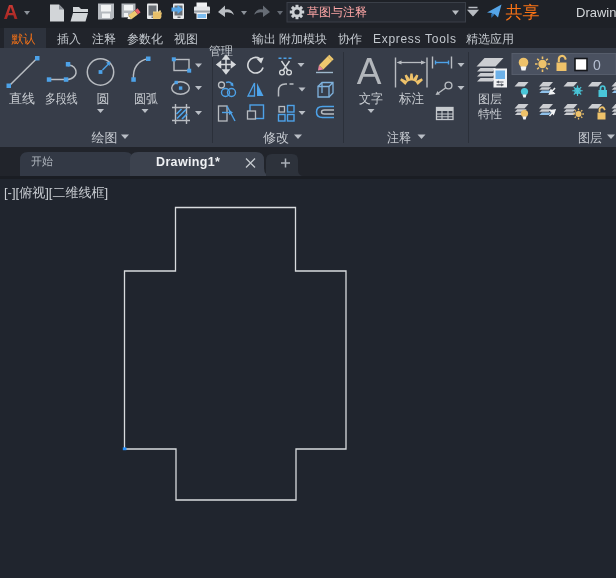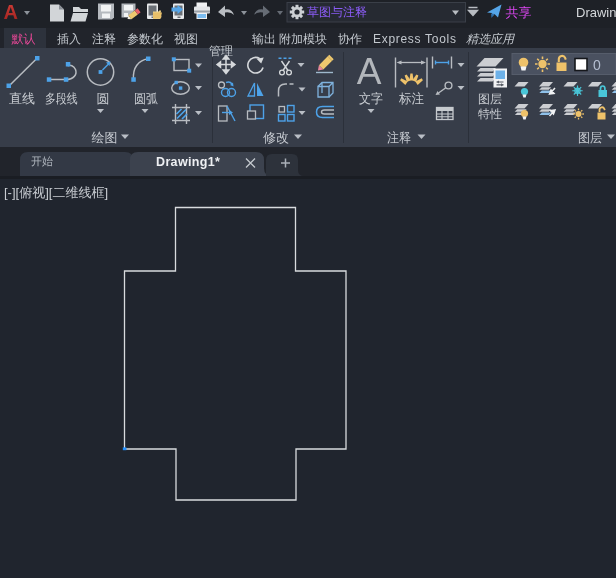--- a/index.html
+++ b/index.html
@@ -7,21 +7,21 @@
 .titlebar{left:0;top:0;width:616px;height:28px;background:#1e2127;}
 .tabrow{left:0;top:28px;width:616px;height:20px;background:#21242b;}
 .activetab{left:4px;top:27.5px;width:42px;height:20.5px;background:#2d323c;}
 .ribbon{left:0;top:48px;width:616px;height:99px;background:#373d49;}
 .sep{top:52px;width:1px;height:91px;background:#2b303a;}
 .filetabs{left:0;top:147px;width:616px;height:29px;background:#21242b;}
 .strip{left:0;top:176px;width:616px;height:3px;background:#1a1d23;}
 .canvas{left:0;top:179px;width:616px;height:399px;background:#20252e;}
 .t{position:absolute;white-space:pre;}
 .rt{font-size:12px;color:#c3c8ce;line-height:14px;}
-.rtw{font-size:12px;color:#ec4899;line-height:14px;}
+.rtw{font-size:12px;color:#f97316;line-height:14px;}
 .pl{font-size:13px;color:#c6cad0;line-height:13.5px;}
 .il{font-size:13px;color:#c9cdd2;line-height:13.5px;}
 </style></head>
 <body>
 <div id="app">
 <div class="abs titlebar"></div>
 <div class="abs tabrow"></div>
 <div class="abs activetab"></div>
 <div class="abs ribbon"></div>
 <div class="abs sep" style="left:211.5px"></div>
@@ -320,35 +320,35 @@
  <path d="M607,134.5 l8,0 l-4,4.5 z" fill="#b9bec5"></path>
 </g>
 
 <g>
  <path d="M175.5,207.5 L295.5,207.5 L295.5,271 L346,271 L346,449 L296,449 L296,500 L176,500 L176,449 L124.5,449 L124.5,271 L175.5,271 Z" fill="none" stroke="#d8dbde" stroke-width="1.3"></path>
  <rect x="122.8" y="447.4" width="3.6" height="2.8" fill="#1f8fff"></rect>
 </g>
 
 </svg>
 
-<div class="t" style="left:307px;top:6px;font-size:12px;color:#8b5cf6;line-height:13px;">草图与注释</div>
-<div class="t" style="left:505.5px;top:5.5px;font-size:13px;color:#d946ef;line-height:14px;">共享</div>
+<div class="t" style="left:307px;top:6px;font-size:12px;color:#fca5a5;line-height:13px;">草图与注释</div>
+<div class="t" style="left:505.5px;top:5.5px;font-size:17px;color:#f97316;line-height:14px;">共享</div>
 <div class="t" style="left:576px;top:5.5px;font-size:13px;color:#d5d8db;line-height:14px;">Drawing1.dwg</div>
 
 <div class="t rtw" style="left:11.5px;top:31.5px;">默认</div>
 <div class="t rt" style="left:57px;top:31.5px;">插入</div>
 <div class="t rt" style="left:92px;top:31.5px;">注释</div>
 <div class="t rt" style="left:127px;top:31.5px;text-align:right;">参数化</div>
 <div class="t rt" style="left:174px;top:31.5px;text-align:right;">视图</div>
 <div class="t rt" style="left:209px;top:24px;margin-top:20px;">管理</div>
 <div class="t rt" style="left:244px;top:31.5px;margin-left:8px;">输出</div>
 <div class="t rt" style="left:279px;top:31.5px;">附加模块</div>
 <div class="t rt" style="left:338px;top:31.5px;">协作</div>
 <div class="t rt" style="left:373px;top:31.5px;letter-spacing:0.7px;">Express Tools</div>
-<div class="t rt" style="left:466px;top:31.5px;font-style:italic;">精选应用</div>
+<div class="t rt" style="left:466px;top:31.5px;">精选应用</div>
 
 <div class="t il" style="left:9px;top:92px;">直线</div>
 <div class="t il" style="left:45px;top:92px;transform:scaleX(0.84);transform-origin:0 0;">多段线</div>
 <div class="t il" style="left:96.5px;top:92px;">圆</div>
 <div class="t il" style="left:134px;top:92px;transform:scaleX(0.93);transform-origin:0 0;">圆弧</div>
 <div class="t pl" style="left:91.5px;top:130.5px;">绘图</div>
 <div class="t pl" style="left:263px;top:130.5px;">修改</div>
 <div class="t il" style="left:359px;top:92px;transform:scaleX(0.92);transform-origin:0 0;">文字</div>
 <div class="t il" style="left:398.5px;top:92px;transform:scaleX(0.97);transform-origin:0 0;">标注</div>
 <div class="t pl" style="left:386.5px;top:130.5px;transform:scaleX(0.93);transform-origin:0 0;">注释</div>

